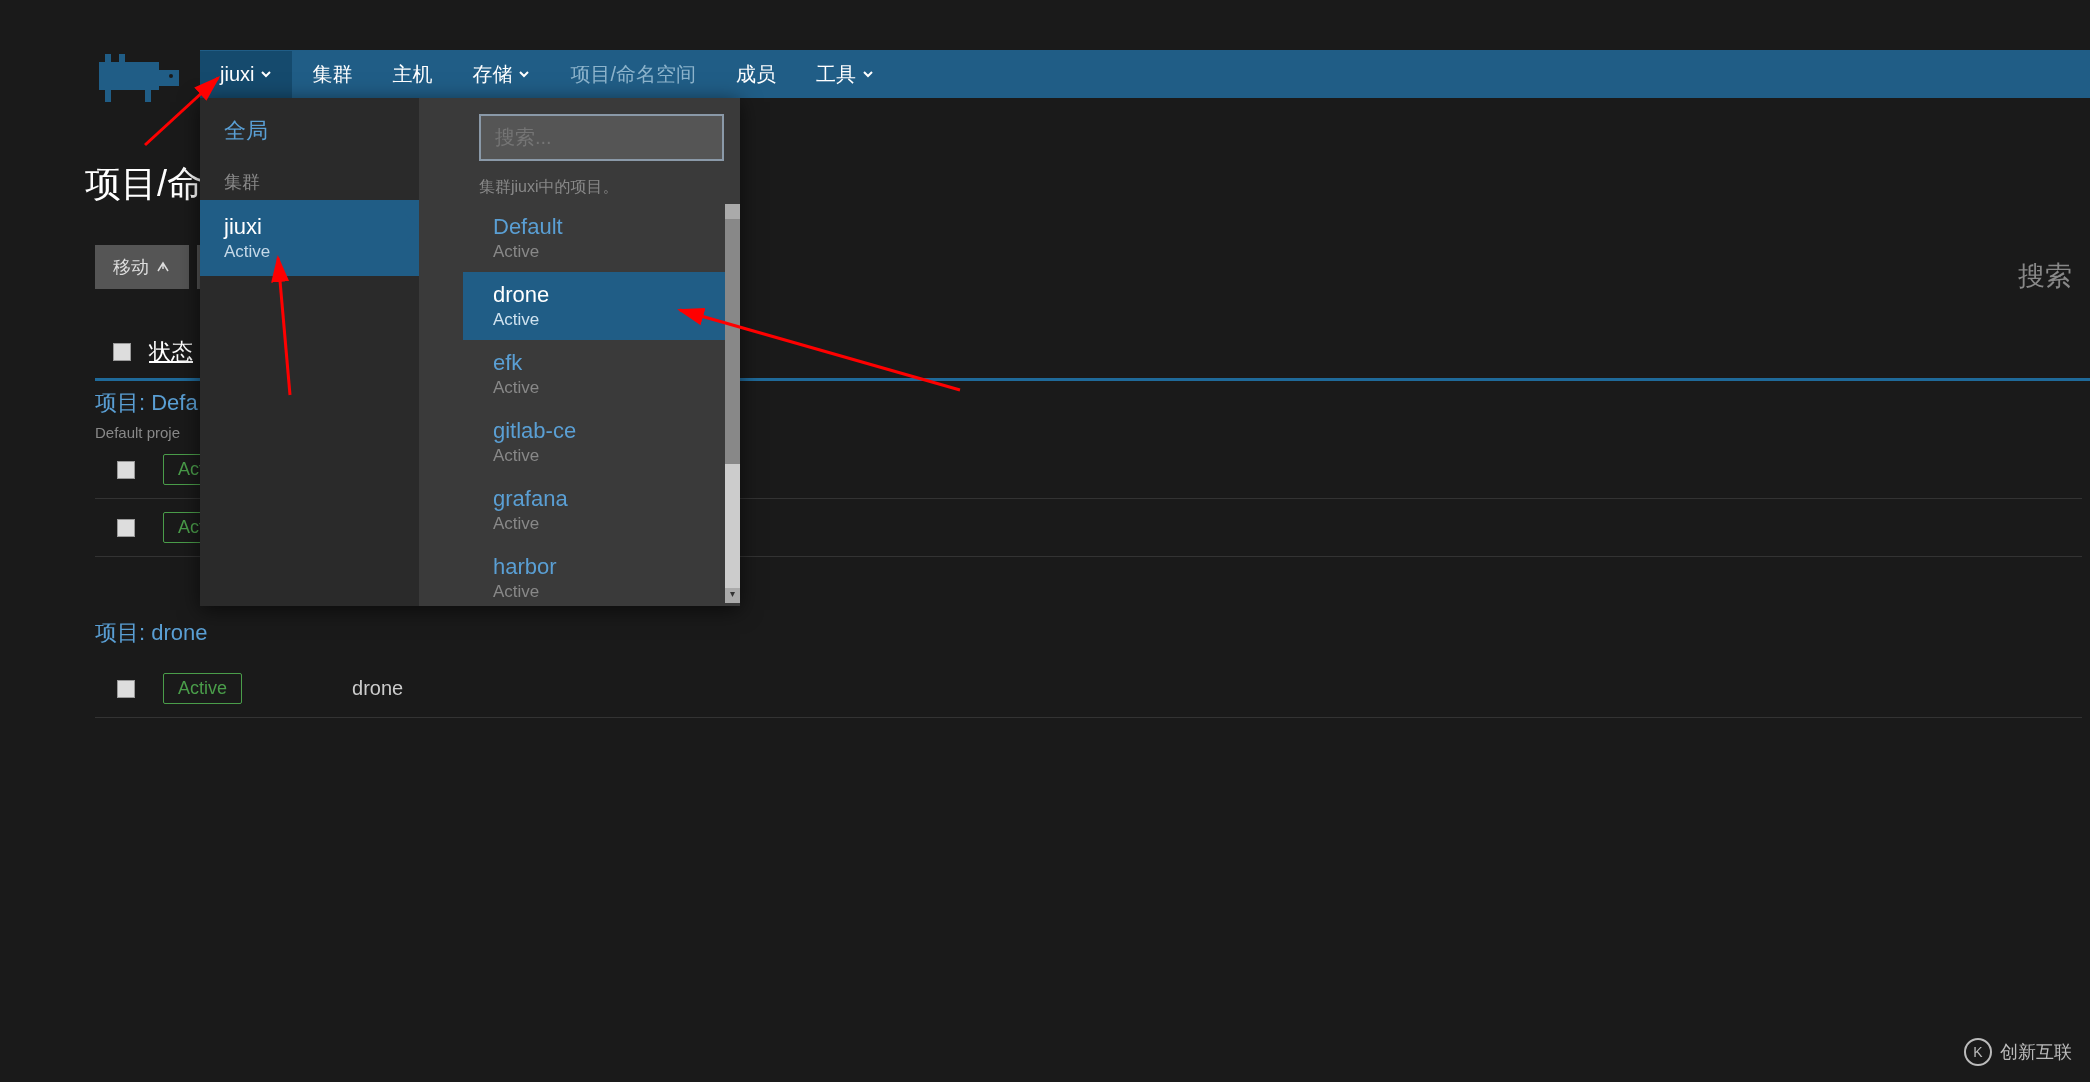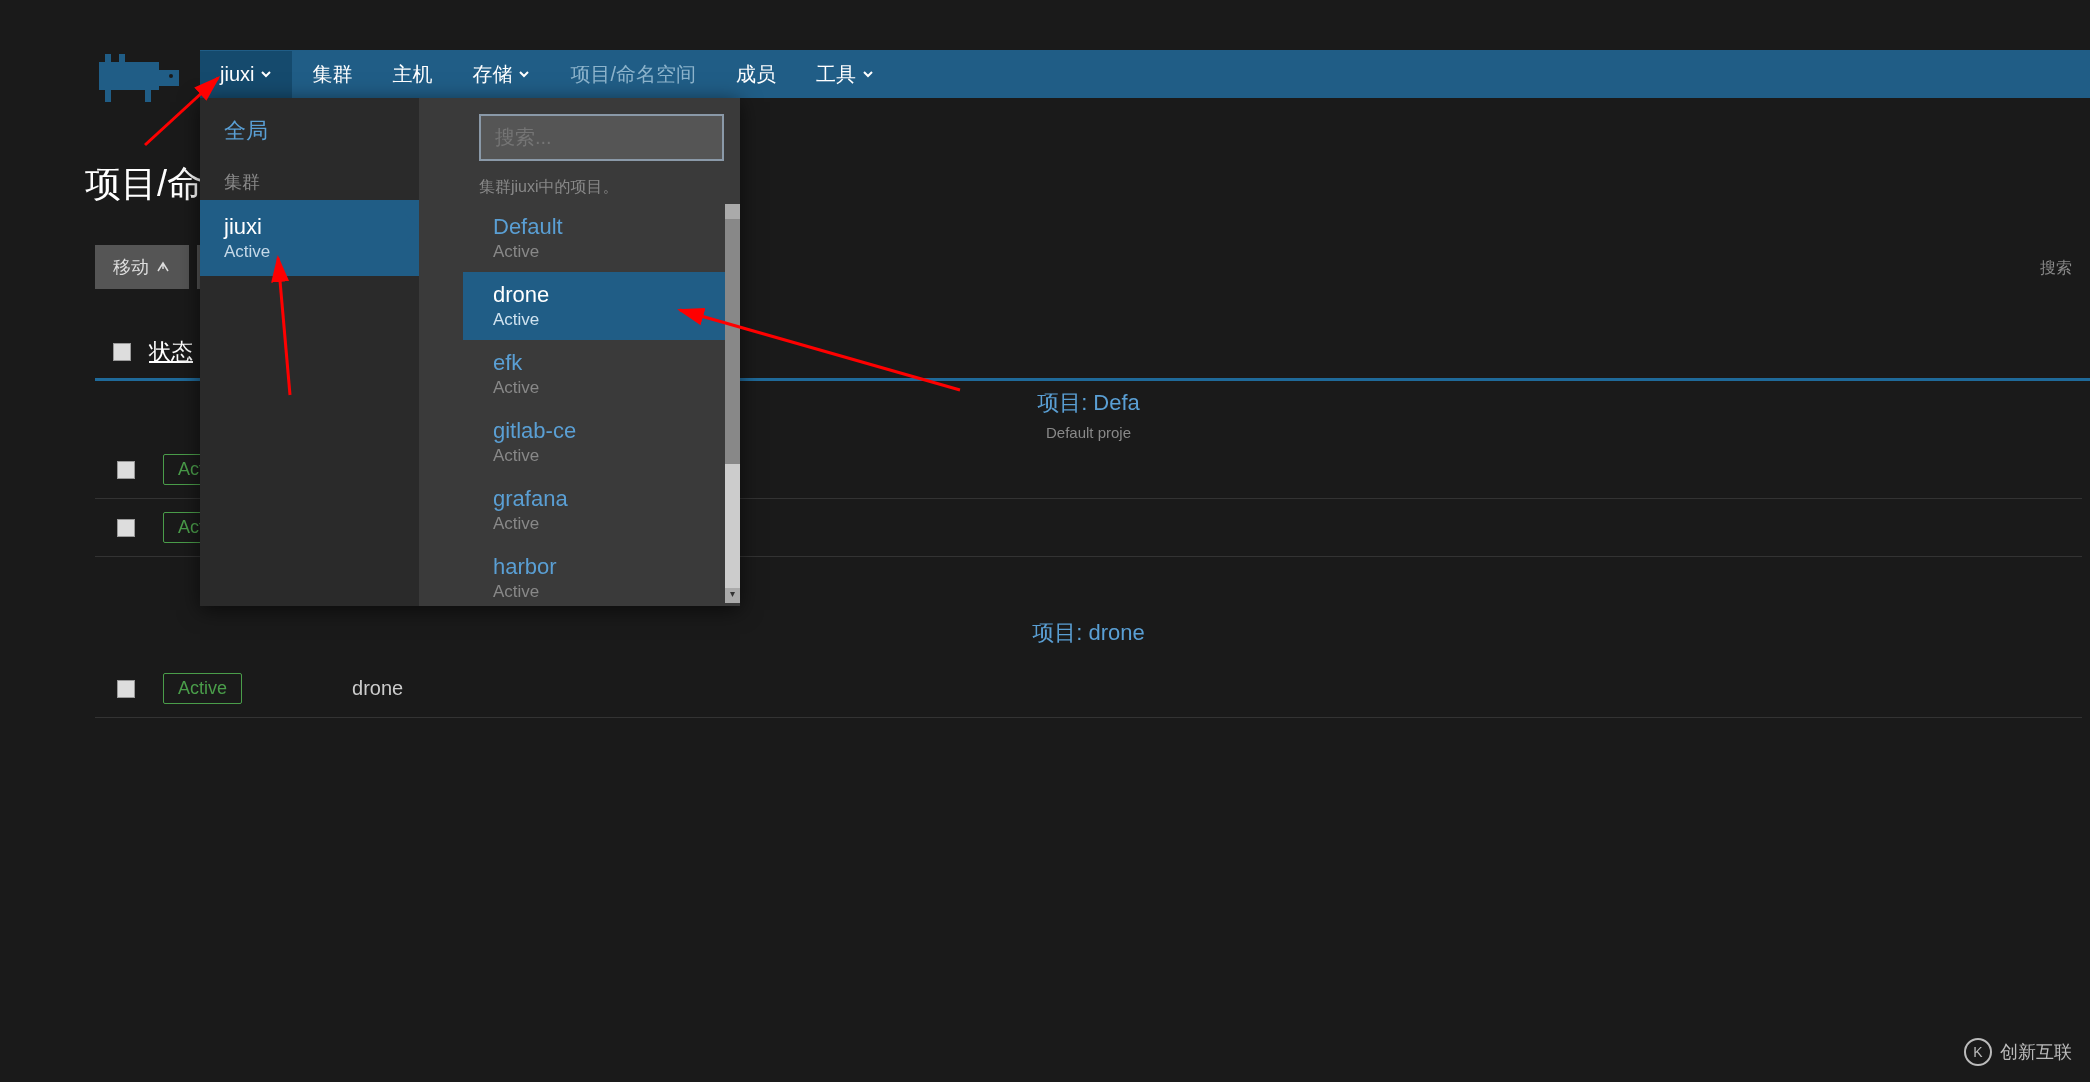--- a/index.html
+++ b/index.html
@@ -71,21 +71,21 @@
       display: flex;
       align-items: center;
       gap: 6px;
     }
     .search-box-right {
       position: absolute;
       top: 248px;
       right: 0;
       padding: 10px 18px;
       color: #888;
-      font-size: 16px;
+      font-size: 27px;
     }
     .table-header {
       position: absolute;
       top: 325px;
       left: 95px;
       right: 0;
       height: 56px;
       display: flex;
       align-items: center;
       border-bottom: 3px solid #1f6a9a;
@@ -99,21 +99,20 @@
     }
     .col-status-label {
       color: #fff;
       font-size: 22px;
       text-decoration: underline;
     }
     .project-section {
       position: absolute;
       left: 95px;
       right: 8px;
-      text-align: center;
     }
     .section-1 { top: 388px; }
     .section-2 { top: 618px; }
     .project-title {
       font-size: 22px;
       color: #5a9fd4;
       margin-bottom: 6px;
     }
     .project-desc {
       font-size: 15px;

